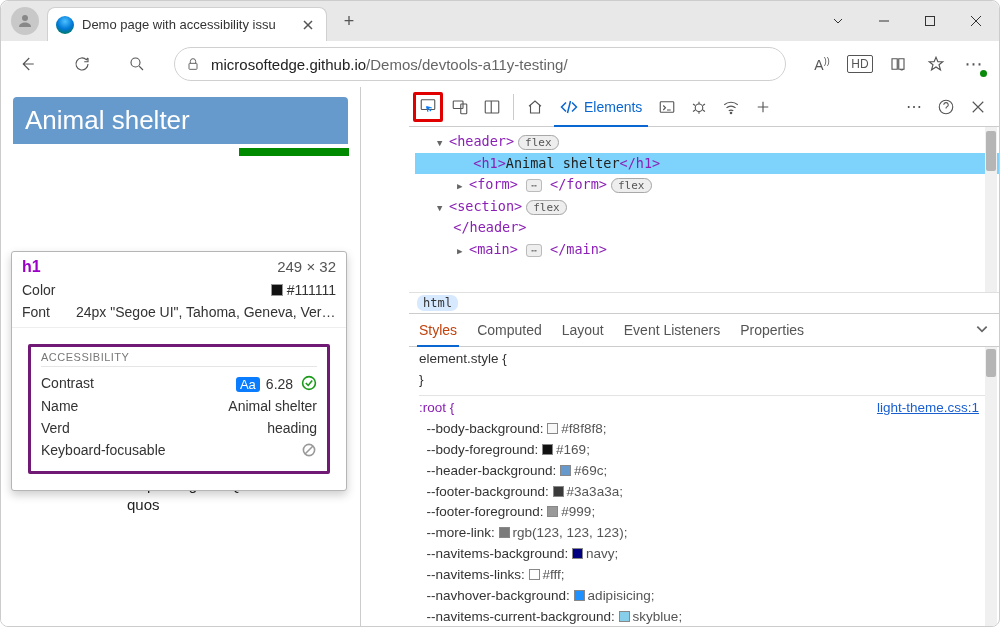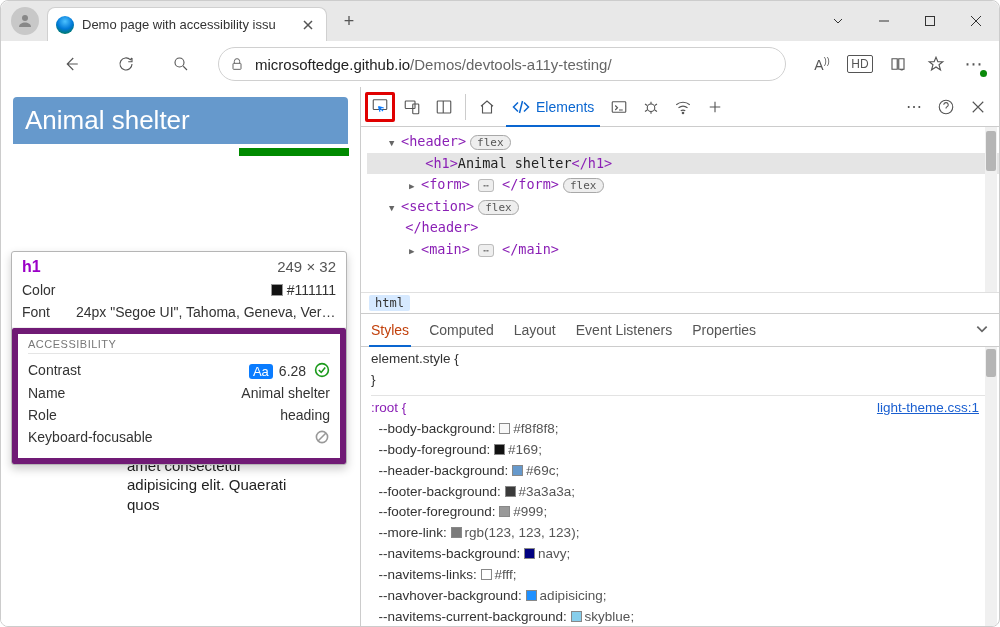--- a/index.html
+++ b/index.html
@@ -12,32 +12,32 @@
 .tab { background: #fff; height: 34px; margin-top: 6px; display: flex; align-items: center; border-radius: 8px 8px 0 0; padding: 0 10px 0 8px; width: 280px; border: 1px solid #d0d0d0; border-bottom: none; }
 .edge-glyph { width: 18px; height: 18px; border-radius: 50%; background: radial-gradient(circle at 50% 30%, #4cc2ff 0%, #0078d7 50%, #007c2a 100%); margin-right: 8px; flex-shrink: 0; }
 .tab-title { font-size: 13px; color: #333; white-space: nowrap; overflow: hidden; text-overflow: ellipsis; flex: 1; }
 .tab-close { width: 16px; height: 16px; margin-left: 6px; display: flex; align-items: center; justify-content: center; color: #555; cursor: pointer; }
 .newtab { width: 32px; height: 32px; margin-left: 6px; display: flex; align-items: center; justify-content: center; color: #555; font-size: 18px; cursor: pointer; }
 .window-controls { margin-left: auto; display: flex; }
 .win-btn { width: 46px; height: 40px; display: flex; align-items: center; justify-content: center; color: #333; cursor: pointer; }
 .win-btn svg { width: 12px; height: 12px; stroke: #333; stroke-width: 1; fill: none; }
 
 
-.toolbar { height: 46px; display: flex; align-items: center; padding: 0 8px; gap: 19px; margin-left: 44px; }
+.toolbar { height: 46px; display: flex; align-items: center; padding: 0 8px; gap: 19px; }
 .tbtn { width: 36px; height: 36px; display: flex; align-items: center; justify-content: center; color: #555; border-radius: 4px; cursor: pointer; }
 .tbtn svg { width: 18px; height: 18px; stroke: #555; stroke-width: 1.5; fill: none; }
 .addressbar { flex: 1; height: 34px; border: 1px solid #d0d0d0; border-radius: 17px; display: flex; align-items: center; padding: 0 10px; gap: 10px; font-size: 15px; color: #666; }
 .addressbar .host { color: #222; }
 .right-tools { display: flex; gap: 4px; align-items: center; }
 .rt { width: 34px; height: 34px; display: flex; align-items: center; justify-content: center; color: #555; cursor: pointer; }
 .rt svg { width: 18px; height: 18px; stroke: #555; stroke-width: 1.5; fill: none; }
 .rt .txt { font-size: 12px; border: 1px solid #555; padding: 1px 3px; border-radius: 2px; }
 
 
-.workspace { display: flex; height: calc(627px - 40px - 46px); }
+.workspace { display: flex; height: calc(627px - 40px - 46px); gap: 48px; }
 .page-pane { width: 360px; border-right: 1px solid #ccc; position: relative; overflow: hidden; padding: 10px 12px 0 12px; background: #fff; }
 .devtools { flex: 1; display: flex; flex-direction: column; overflow: hidden; position: relative; }
 
 
 .page-banner { background: #6699cc; color: #fff; padding: 8px 12px; font-size: 26px; font-weight: 300; border-top-left-radius: 4px; border-top-right-radius: 4px; }
 .page-menu { margin-top: 140px; }
 .page-menu .item { background: #000080; color: #fff; padding: 7px 12px; font-size: 17px; margin-bottom: 6px; width: 100px; }
 .page-columns { display: flex; gap: 14px; }
 .page-col-left { width: 100px; }
 .help { margin-top: 14px; font-weight: bold; font-size: 15px; line-height: 1.35; }
@@ -52,21 +52,21 @@
 
 
 .inspect-card { position: absolute; top: 164px; left: 10px; width: 336px; background: #fff; border: 1px solid #b5b5b5; border-radius: 3px; box-shadow: 0 4px 10px rgba(0,0,0,0.2); font-size: 14px; z-index: 5; }
 .inspect-card .top { padding: 6px 10px 4px; border-bottom: 1px solid #eee; }
 .inspect-card .row1 { display: flex; justify-content: space-between; align-items: baseline; margin-bottom: 3px; }
 .inspect-card .tag { color: #9b00c7; font-weight: 600; font-size: 16px; }
 .inspect-card .dims { color: #555; font-size: 15px; }
 .inspect-card .row { display: flex; justify-content: space-between; padding: 3px 0; }
 .swatch { width: 12px; height: 12px; display: inline-block; background: #111; margin-right: 4px; border: 1px solid #999; vertical-align: -1px; }
 .inspect-card .section-h { text-transform: uppercase; font-size: 11px; color: #777; letter-spacing: 0.5px; }
-.inspect-card .a11y { padding: 4px 10px 10px; border: 6px solid #701a75; border-radius: 2px; margin: 0px; }
+.inspect-card .a11y { padding: 4px 10px 10px; border: 3px solid #701a75; border-radius: 2px; margin: 16px; }
 .aa { background: #0a7cff; color: #fff; padding: 0 4px; border-radius: 3px; font-size: 13px; margin-right: 6px; }
 .ok { width: 16px; height: 16px; margin-left: 4px; vertical-align: -2px; }
 .denied { width: 16px; height: 16px; }
 
 
 .dt-header { height: 40px; display: flex; align-items: center; border-bottom: 1px solid #ccc; padding: 0 6px 0 4px; gap: 2px; }
 .dt-ico { width: 30px; height: 30px; display: flex; align-items: center; justify-content: center; border-radius: 4px; cursor: pointer; }
 .dt-ico svg { width: 18px; height: 18px; stroke: #555; stroke-width: 1.5; fill: none; }
 .dt-ico.sel { border: 3px solid #e00000; border-radius: 2px; padding: 2px; }
 .dt-sep { width: 1px; height: 26px; background: #ccc; margin: 0 4px; }
@@ -79,26 +79,26 @@
 .dom-tree { flex: 1; overflow: hidden; font-family: Consolas, monospace; font-size: 13.5px; line-height: 1.6; padding: 4px 0 0 6px; position: relative; }
 .dom-tree .ln { white-space: nowrap; }
 .arr { color: #888; display: inline-block; width: 12px; }
 .tri-d::before { content: "▼"; font-size: 9px; color: #666; }
 .tri-r::before { content: "▶"; font-size: 9px; color: #666; }
 .pad1 { padding-left: 22px; }
 .pad2 { padding-left: 42px; }
 .tg { color: #8a1fb5; }
 .txt-node { color: #222; }
 .pill { background: #eee; border: 1px solid #a8a8a8; border-radius: 10px; padding: 0 6px; font-size: 11px; color: #555; margin-left: 4px; }
-.ln.highlight { background: #e5e5e5; }
+.ln.highlight { background: #7dd3fc; }
 .ellips { background: #eee; border: 1px solid #bbb; border-radius: 3px; padding: 0 4px; font-size: 10px; color: #666; }
 
 
 .dom-crumb { border-top: 1px solid #e0e0e0; padding: 3px 8px; font-family: Consolas, monospace; font-size: 12px; }
-.dom-crumb span { background: #d6e9ff; padding: 1px 6px; border-radius: 2px; color: #333; }
+.dom-crumb span { background: #d6e9ff; padding: 1px 6px; border-radius: 7px; color: #333; }
 
 
 .styles-tabs { display: flex; align-items: center; border-top: 1px solid #ccc; border-bottom: 1px solid #ccc; height: 34px; padding: 0 10px; gap: 20px; font-size: 14px; color: #555; }
 .styles-tabs .st { cursor: pointer; position: relative; height: 34px; display: flex; align-items: center; }
 .styles-tabs .st.active { color: #c2410c; }
 .styles-tabs .st.active::after { content: ""; position: absolute; bottom: 0; left: -2px; right: -2px; height: 2px; background: #0a66d0; }
 .styles-tabs .chev { margin-left: auto; }
 .styles-toolbar { display: flex; align-items: center; gap: 10px; padding: 5px 10px; border-bottom: 1px solid #eee; }
 .styles-toolbar input { width: 140px; border: 1px solid #aaa; padding: 3px 5px; font-size: 13px; }
 .styles-toolbar .mini { font-family: Consolas, monospace; font-size: 13px; color: #555; cursor: pointer; }
@@ -253,21 +253,21 @@
                 <circle cx="10" cy="10" r="8" fill="none" stroke="#1a9a1a" stroke-width="2"></circle>
                 <path d="M6 10l3 3 5-6" fill="none" stroke="#1a9a1a" stroke-width="2"></path>
               </svg>
           </span>
         </div>
         <div class="row">
             <span>Name</span>
             <span>Animal shelter</span>
           </div>
         <div class="row">
-            <span>Role</span>
+            <span>Verd</span>
             <span>heading</span>
           </div>
         <div class="row">
             <span>Keyboard-focusable</span>
           <svg class="denied" viewBox="0 0 20 20">
               <circle cx="10" cy="10" r="7" fill="none" stroke="#999" stroke-width="2"></circle>
               <path d="M5 15L15 5" stroke="#999" stroke-width="2"></path>
             </svg>
         </div>
       </div>

